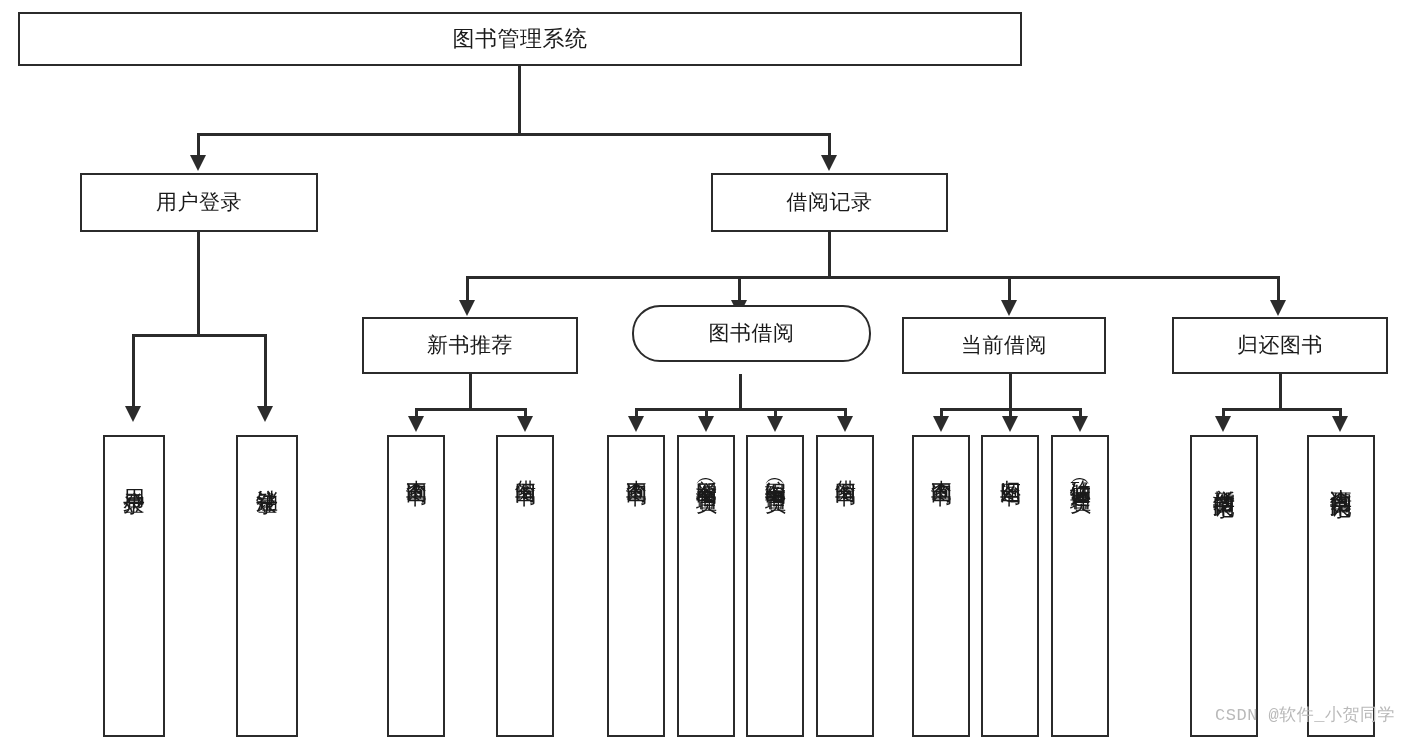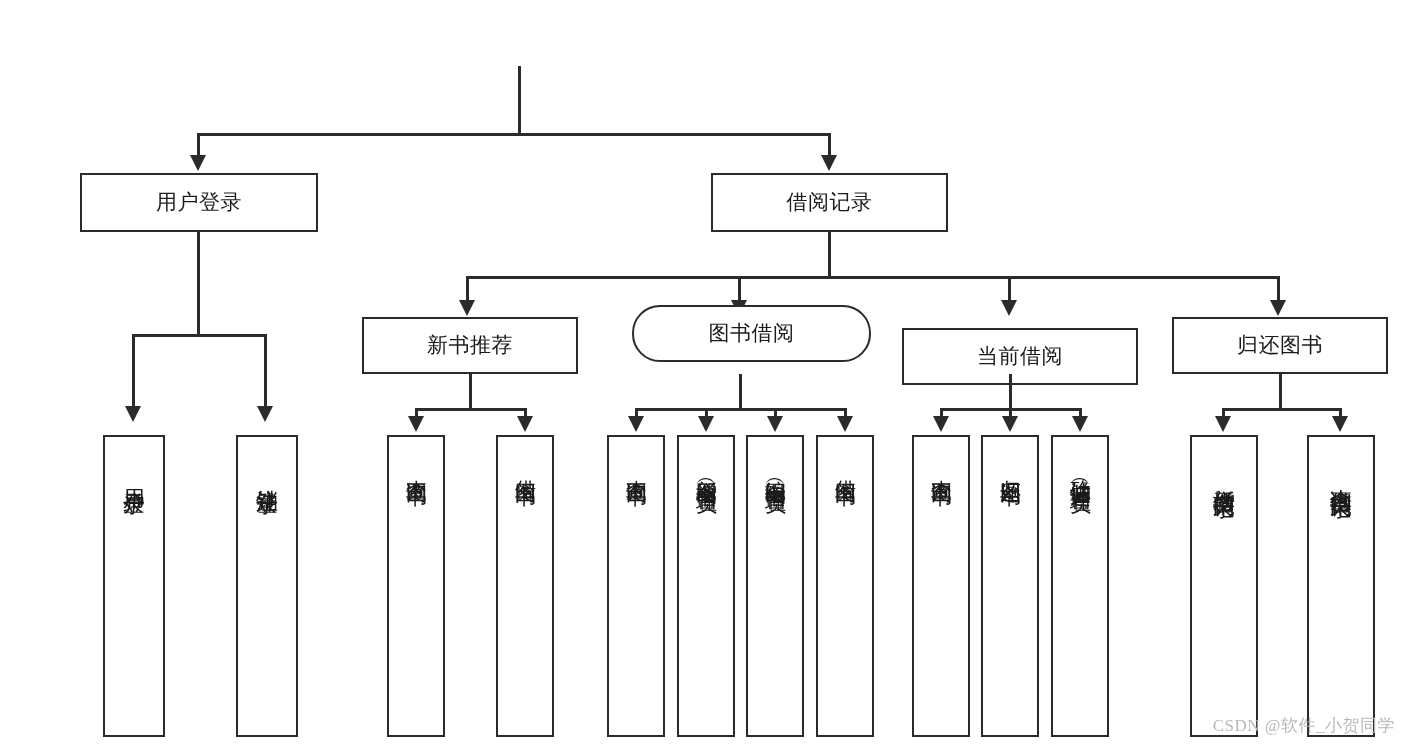--- a/index.html
+++ b/index.html
@@ -73,34 +73,37 @@
     position: absolute;
     width: 0;
     height: 0;
     border-left: 8px solid transparent;
     border-right: 8px solid transparent;
     border-top: 16px solid #2b2b2b;
   }
   #watermark {
     position: absolute;
     right: 10px;
-    bottom: 10px;
+    bottom: 21px;
     font-size: 17px;
     color: #b9b9b9;
     letter-spacing: 0.5px;
     white-space: nowrap;
     pointer-events: none;
-    font-family: Liberation Serif, serif;
+    font-family: Liberation Mono, monospace;
   }
 </style>
 </head>
 <body>
 
 <div id="canvas">
 
+  <div class="node h root" style="left:18px; top:12px; width:1004px; height:54px;">
+    <span class="label">图书管理系统</span>
+  </div>
 
   <div class="ln vline" style="left:518px; top:66px; width:3px; height:68px;"></div>
 
   <div class="ln hline" style="left:197px; top:133px; width:634px; height:3px;"></div>
 
   <div class="ln vline" style="left:197px; top:133px; width:3px; height:24px;"></div>
   <div class="arrow" style="left:190px; top:155px;"></div>
 
   <div class="ln vline" style="left:828px; top:133px; width:3px; height:24px;"></div>
   <div class="arrow" style="left:821px; top:155px;"></div>
@@ -134,21 +137,21 @@
 
   <div class="ln vline" style="left:1277px; top:276px; width:3px; height:26px;"></div>
   <div class="arrow" style="left:1270px; top:300px;"></div>
 
   <div class="node h" style="left:362px; top:317px; width:216px; height:57px;">
     <span class="label">新书推荐</span>
   </div>
   <div class="node h" style="left:632px; top:305px; width:239px; height:57px;border-radius:28px;">
     <span class="label">图书借阅</span>
   </div>
-  <div class="node h" style="left:902px; top:328px; width:236px; height:57px;">
+  <div class="node h" style="left:902px; top:317px; width:204px; height:57px;">
     <span class="label">当前借阅</span>
   </div>
   <div class="node h" style="left:1172px; top:317px; width:216px; height:57px;">
     <span class="label">归还图书</span>
   </div>
 
   <div class="ln vline" style="left:469px; top:374px; width:3px; height:36px;"></div>
   <div class="ln hline" style="left:415px; top:408px; width:112px; height:3px;"></div>
   <div class="ln vline" style="left:415px; top:408px; width:3px; height:12px;"></div>
   <div class="arrow" style="left:408px; top:416px;"></div>

